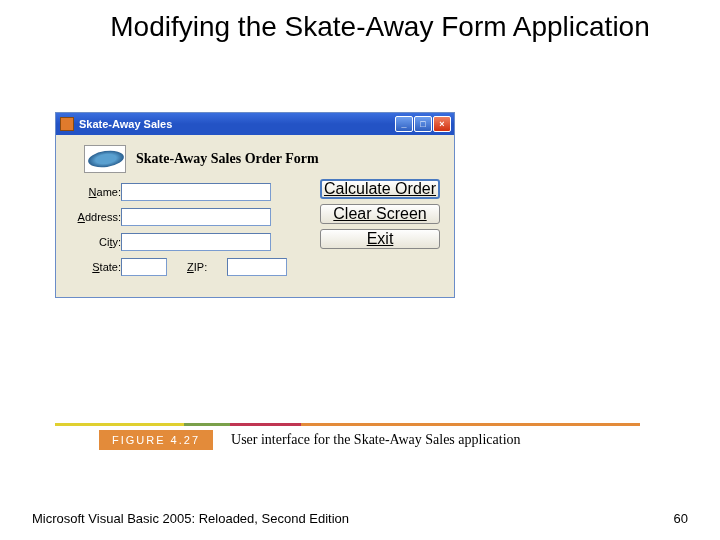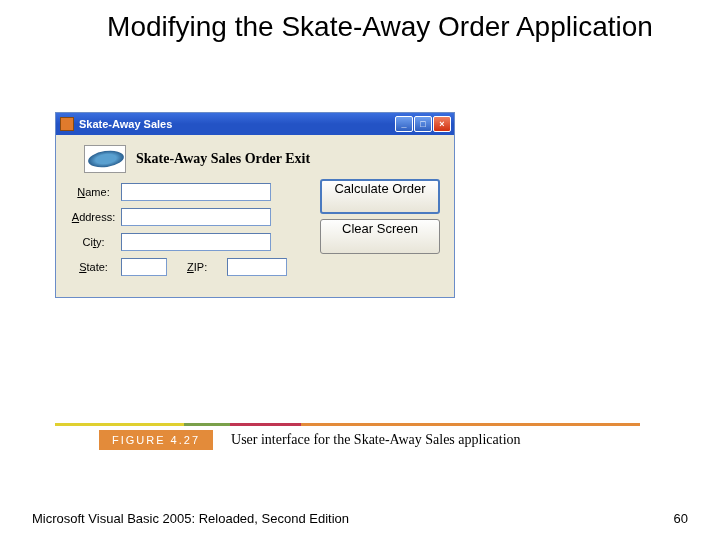--- a/index.html
+++ b/index.html
@@ -74,21 +74,21 @@
     border-radius: 50%;
     transform: rotate(-8deg);
   }
   .form-title {
     font-family: "Comic Sans MS", cursive;
     font-size: 14px;
     font-weight: bold;
     margin-left: 10px;
   }
   .field-row { display: flex; align-items: center; margin-bottom: 7px; }
-  .lbl { width: 55px; text-align: center; }
+  .lbl { width: 55px; text-align: right; }
   .lbl-long { width: 145px; }
   .txt {
     height: 18px;
     background: #fff;
     border: 1px solid #7a9cd0;
     border-top-color: #5a7cb0;
     border-left-color: #5a7cb0;
     padding: 0 3px;
     font-size: 11px;
   }
@@ -99,28 +99,29 @@
   .btn-col {
     position: absolute;
     right: 14px;
     top: 44px;
     width: 120px;
     display: flex;
     flex-direction: column;
     gap: 5px;
   }
   .btn {
-    height: 35px;
+    height: 20px;
     background: linear-gradient(to bottom, #fefefe, #e8e5d8);
     border: 1px solid #888;
     border-radius: 3px;
-    font-size: 13px;
+    font-size: 16px;
     text-align: center;
     line-height: 18px;
     cursor: default;
+    text-decoration: underline;
   }
   .btn.default { border: 2px solid #4a7ac0; line-height: 16px; }
   .zip-lbl { margin-left: 20px; margin-right: 20px; text-decoration: underline; text-decoration-color: transparent; }
   .state-row .txt.main { width: 46px; }
   .bottom-rows { margin-top: 14px; }
   .bottom-row { display: flex; align-items: center; margin-bottom: 8px; }
   .total-lbl { margin-left: 20px; width: 100px; }
   .u { text-decoration: underline; }
   
   .figure-bar {
@@ -161,37 +162,37 @@
     left: 32px;
     right: 32px;
     display: flex;
     justify-content: space-between;
     font-size: 13px;
   }
 </style>
 </head>
 <body>
 
-<h1 class="slide-title">Modifying the Skate-Away Order Application</h1>
+<h1 class="slide-title">Modifying the Skate-Away Form Application</h1>
 
 <div class="app-area">
   <div class="win">
     <div class="titlebar">
       <div class="app-icon"></div>
       <div class="titlebar-text">Skate-Away Sales</div>
       <div class="win-btns">
         <div class="win-btn">_</div>
         <div class="win-btn">□</div>
         <div class="win-btn close">×</div>
       </div>
     </div>
     <div class="form-body">
       <div class="header-row">
         <div class="logo"></div>
-        <div class="form-title">Skate-Away Sales Order Exit</div>
+        <div class="form-title">Skate-Away Sales Order Form</div>
       </div>
 
       <div class="field-row">
         <span class="lbl"><span class="u">N</span>ame:</span>
         <input class="txt main" value="" style="">
       </div>
       <div class="field-row">
         <span class="lbl"><span class="u">A</span>ddress:</span>
         <input class="txt main" value="" style="">
       </div>
@@ -202,20 +203,21 @@
       <div class="field-row state-row">
         <span class="lbl"><span class="u">S</span>tate:</span>
         <input class="txt main" value="" style="">
         <span class="zip-lbl"><span class="u">Z</span>IP:</span>
         <input class="txt zip" value="" style="">
       </div>
 
       <div class="btn-col">
         <div class="btn default">Calculate Order</div>
         <div class="btn">Clear Screen</div>
+        <div class="btn">Exit</div>
       </div>
 
     </div>
   </div>
 </div>
 
 <div class="figure-bar">
   <div class="color-strip">
     <div></div>
       <div></div>

